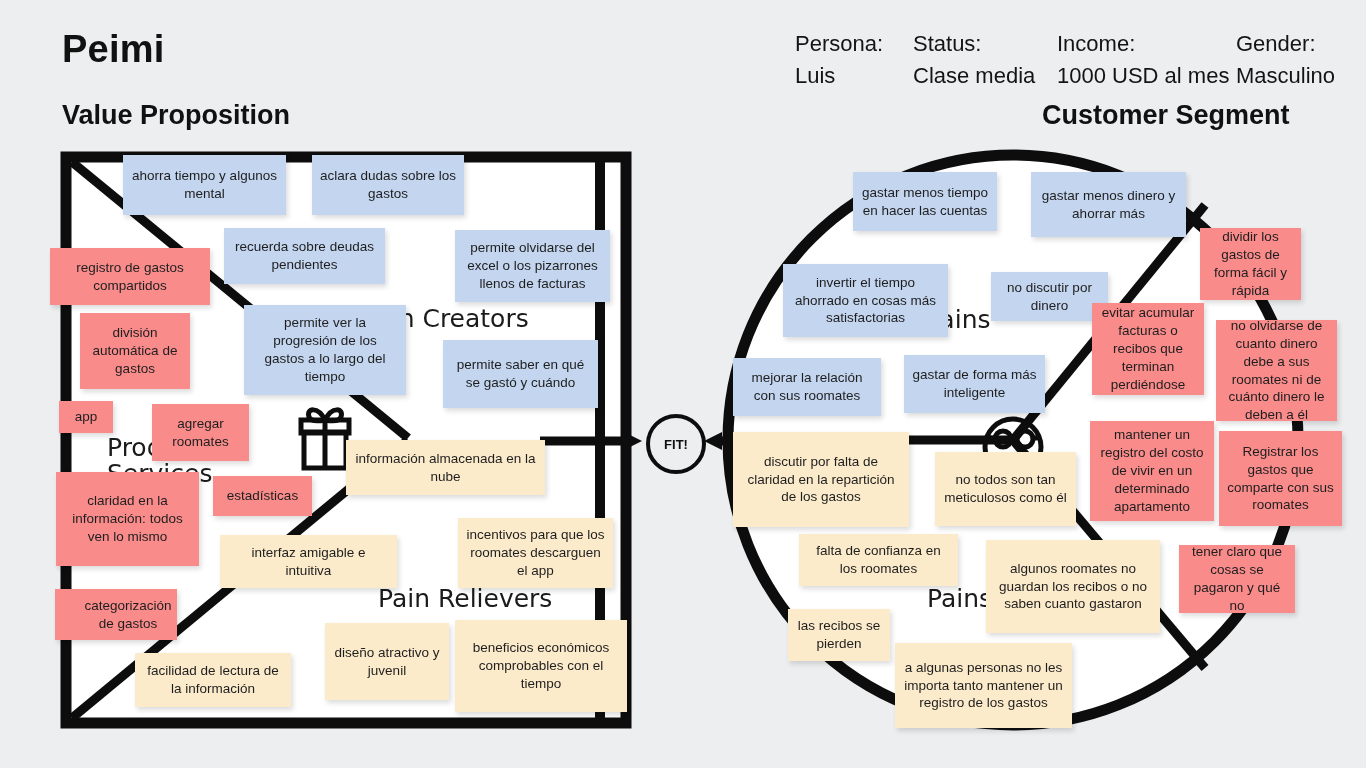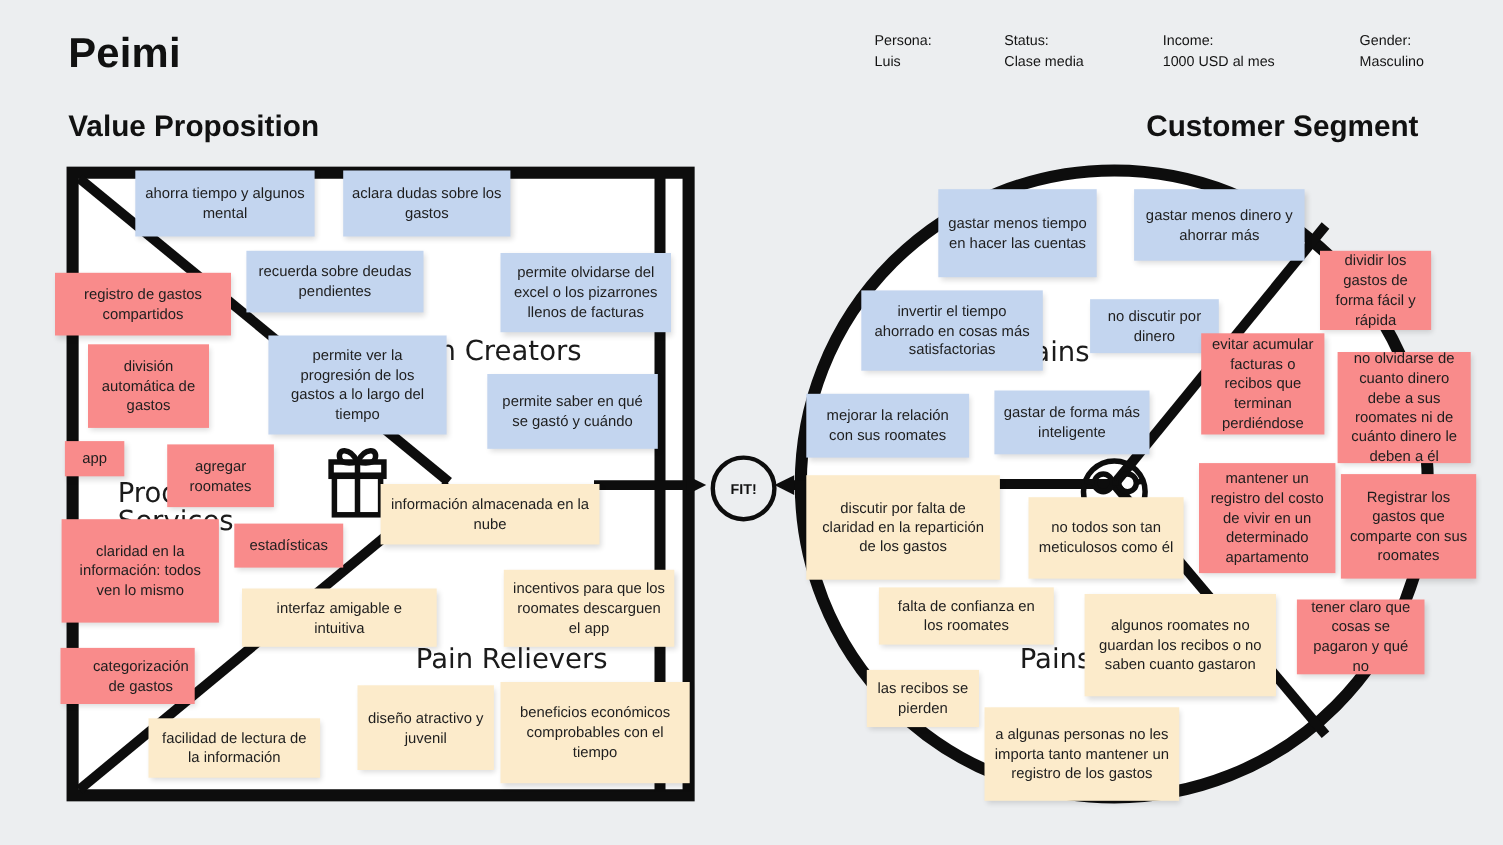--- a/index.html
+++ b/index.html
@@ -17,21 +17,21 @@
     position:absolute;left:62px;top:28px;
     font-size:38px;font-weight:700;color:#111;letter-spacing:.2px;
   }
   .section-title{
     position:absolute;font-size:27px;font-weight:700;color:#111;
   }
   #vp-title{left:62px;top:100px;}
   #cs-title{left:1042px;top:100px;}
 
   
-  .meta-col{position:absolute;font-size:13px;color:#141414;line-height:1.45;}
+  .meta-col{position:absolute;font-size:22px;color:#141414;line-height:1.45;}
   .meta-col .k{display:block;}
   .meta-col .v{display:block;}
 
   
   svg.shapes{position:absolute;left:0;top:0;width:1366px;height:768px;pointer-events:none;}
 
   
   .card{
     position:absolute;
     box-sizing:border-box;
@@ -153,21 +153,21 @@
   <div class="card red" style="left:213px;top:476px;width:99px;height:40px;">estadísticas</div>
   <div class="card red" style="left:55px;top:589px;width:122px;height:51px;padding-left:32px;">categorización de gastos</div>
 
   <div class="card cream" style="left:346px;top:440px;width:199px;height:55px;">información almacenada en la nube</div>
   <div class="card cream" style="left:458px;top:518px;width:155px;height:70px;">incentivos para que los roomates descarguen el app</div>
   <div class="card cream" style="left:220px;top:535px;width:177px;height:53px;">interfaz amigable e intuitiva</div>
   <div class="card cream" style="left:135px;top:653px;width:156px;height:54px;">facilidad de lectura de la información</div>
   <div class="card cream" style="left:325px;top:623px;width:124px;height:77px;">diseño atractivo y juvenil</div>
   <div class="card cream" style="left:455px;top:620px;width:172px;height:92px;">beneficios económicos comprobables con el tiempo</div>
 
-  <div class="card blue" style="left:853px;top:172px;width:144px;height:80px;">gastar menos tiempo en hacer las cuentas</div>
+  <div class="card blue" style="left:853px;top:172px;width:144px;height:59px;">gastar menos tiempo en hacer las cuentas</div>
   <div class="card blue" style="left:1031px;top:172px;width:155px;height:65px;">gastar menos dinero y ahorrar más</div>
   <div class="card blue" style="left:783px;top:264px;width:165px;height:73px;">invertir el tiempo ahorrado en cosas más satisfactorias</div>
   <div class="card blue" style="left:991px;top:272px;width:117px;height:49px;">no discutir por dinero</div>
   <div class="card blue" style="left:733px;top:358px;width:148px;height:58px;">mejorar la relación con sus roomates</div>
   <div class="card blue" style="left:904px;top:355px;width:141px;height:58px;">gastar de forma más inteligente</div>
 
   <div class="card red" style="left:1200px;top:228px;width:101px;height:72px;">dividir los gastos de forma fácil y rápida</div>
   <div class="card red" style="left:1092px;top:303px;width:112px;height:92px;">evitar acumular facturas o recibos que terminan perdiéndose</div>
   <div class="card red" style="left:1216px;top:320px;width:121px;height:101px;">no olvidarse de cuanto dinero debe a sus roomates ni de cuánto dinero le deben a él</div>
   <div class="card red" style="left:1090px;top:421px;width:124px;height:100px;">mantener un registro del costo de vivir en un determinado apartamento</div>

